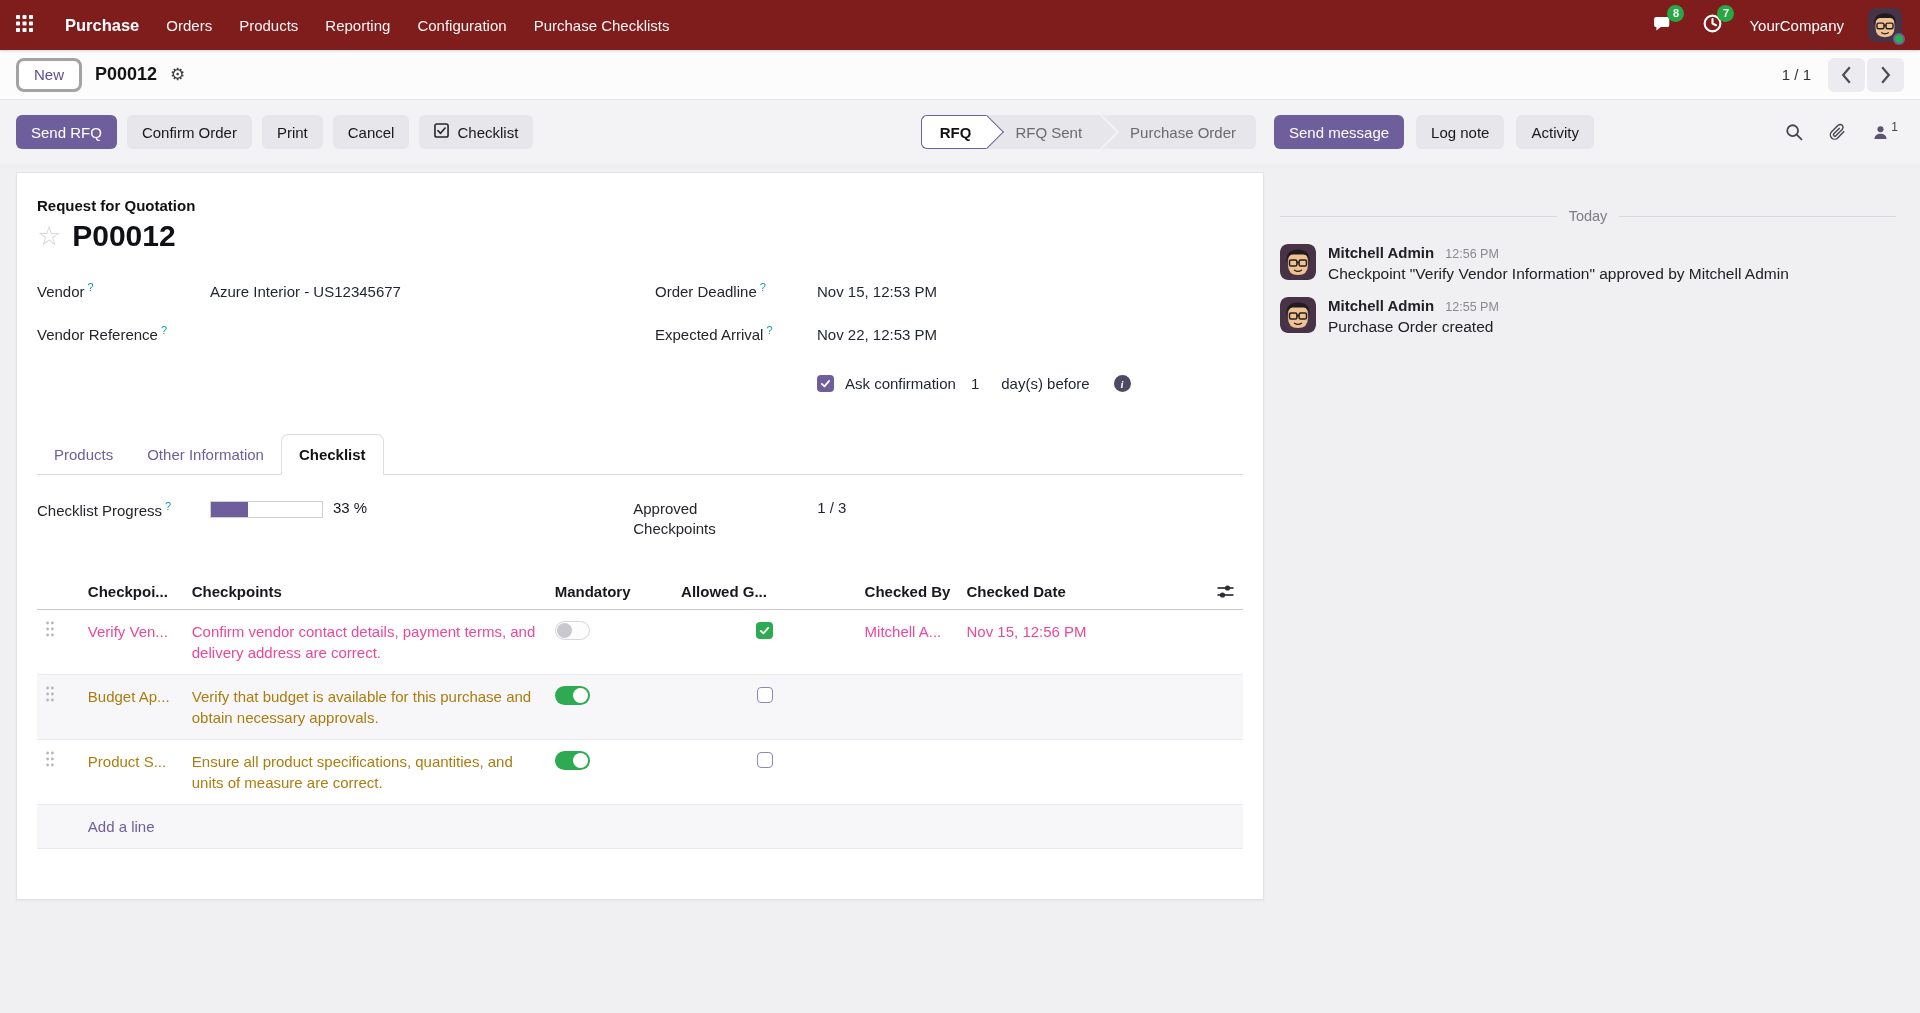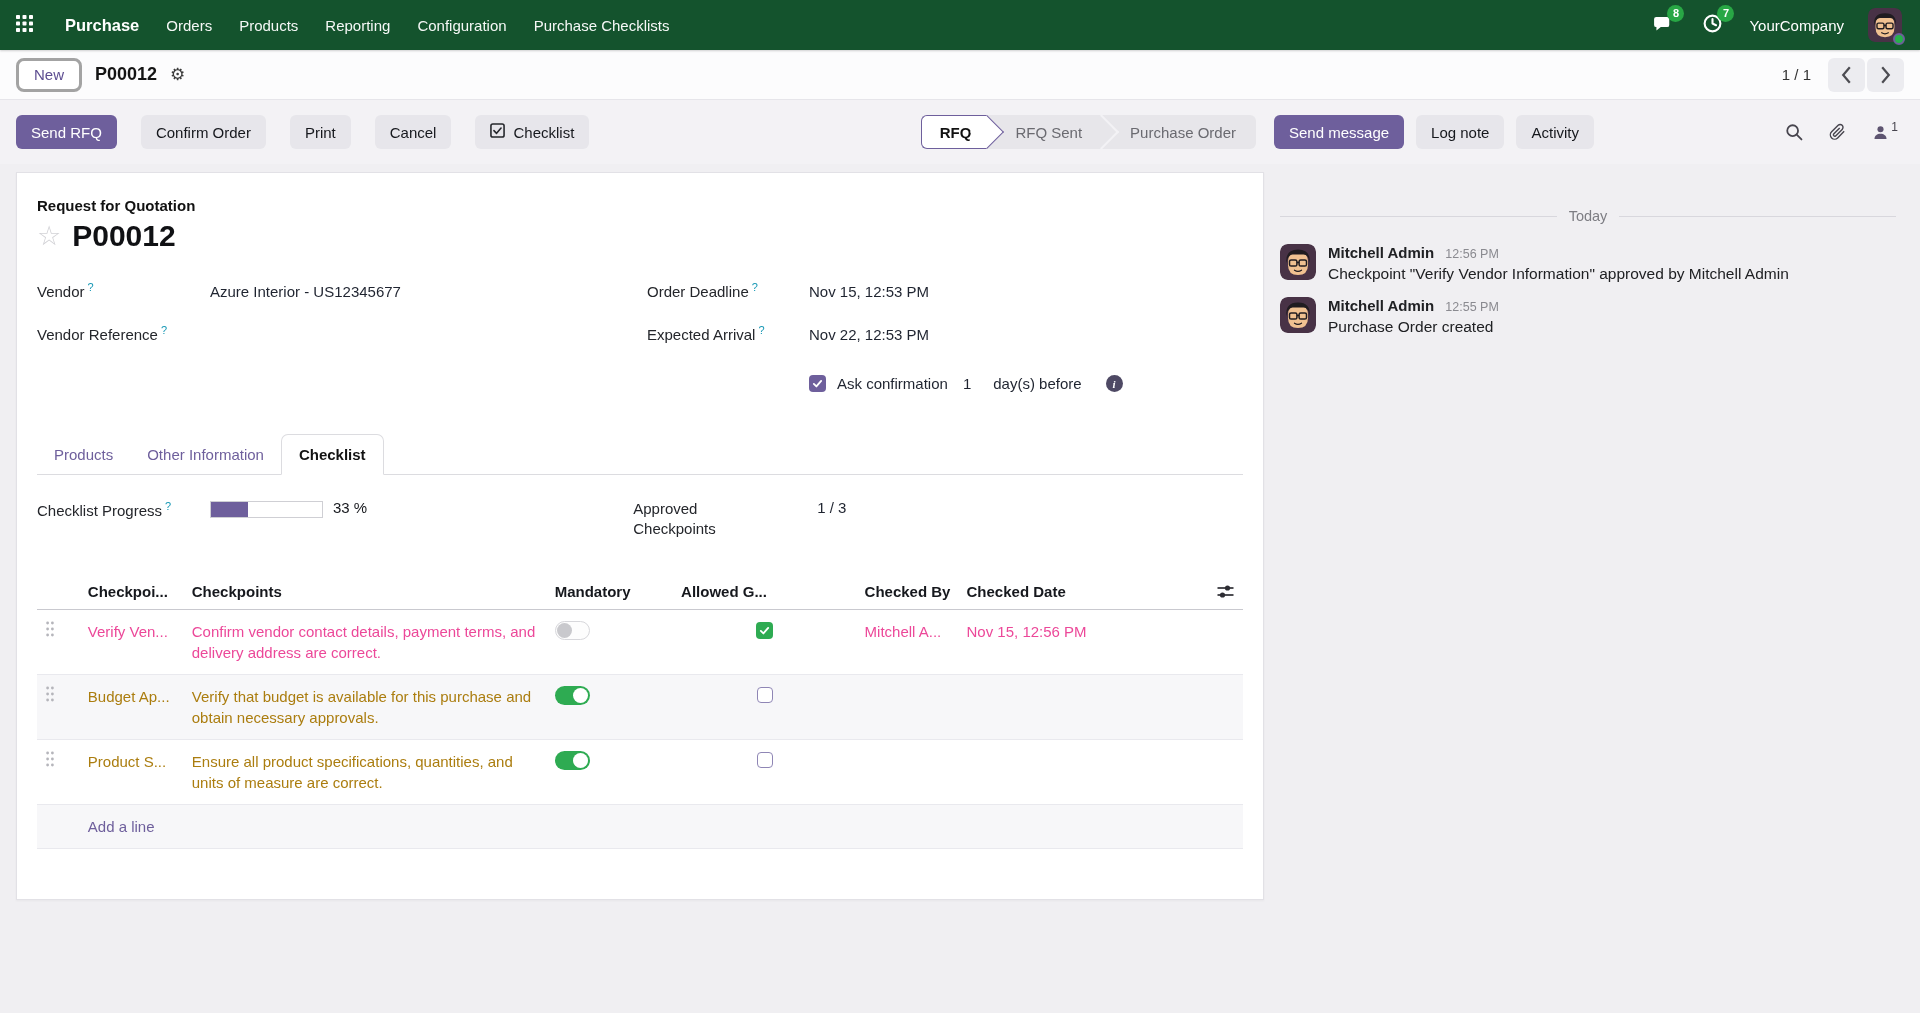--- a/index.html
+++ b/index.html
@@ -1,21 +1,21 @@
 <!DOCTYPE html>
 <html><head>
 <meta charset="utf-8">
 <style>
   * { margin:0; padding:0; box-sizing:border-box; }
   html,body { width:1920px; height:1013px; overflow:hidden; }
   body { font-family:"Liberation Sans", sans-serif; background:#f0eff2; color:#1f2430; font-size:15px; }
   button { font-family:inherit; cursor:pointer; }
 
   
-  .navbar { height:50px; background:#14532d; display:flex; align-items:center; color:#fff; padding-right:18px; box-shadow:0 1px 2px rgba(0,0,0,.18); position:relative; z-index:10; }
+  .navbar { height:50px; background:#7f1d1d; display:flex; align-items:center; color:#fff; padding-right:18px; box-shadow:0 1px 2px rgba(0,0,0,.18); position:relative; z-index:10; }
   .nav-left { display:flex; align-items:center; gap:27px; }
   .apps-btn { width:48px; height:50px; background:transparent; border:none; display:flex; align-items:center; justify-content:center; }
   .brand { font-size:16.5px; font-weight:700; color:#fff; text-decoration:none; margin-left:-10px; cursor:pointer; }
   .nav-menu { font-size:15px; color:#fff; opacity:.96; text-decoration:none; cursor:pointer; }
   .nav-right { margin-left:auto; display:flex; align-items:center; gap:24px; }
   .nav-icon-btn { position:relative; background:transparent; border:none; width:26px; height:26px; display:flex; align-items:center; justify-content:center; }
   .nav-badge { position:absolute; top:-7px; right:-9px; background:#28a745; color:#fff; border-radius:9px; min-width:17px; height:17px; line-height:17px; font-size:11px; font-weight:700; text-align:center; padding:0 4px; }
   .nav-company { color:#fff; font-size:15px; text-decoration:none; cursor:pointer; }
   .nav-avatar { position:relative; width:34px; height:34px; border:none; background:transparent; padding:0; }
   .nav-avatar svg.av { width:34px; height:34px; border-radius:7px; display:block; }
@@ -29,21 +29,21 @@
   .btn-outline { background:#fff; border:3px solid #a3a3a3; color:#5d4d91; border-radius:8px; font-weight:500; }
   .record-name { font-size:18px; font-weight:600; color:#141414; }
   .gear-btn { background:none; border:none; font-size:17px; color:#3c3c3c; padding:0; line-height:1; }
   .crumb-spacer { flex:1; }
   .pager-text { font-size:15px; color:#333; margin-right:4px; }
   .pager-btn { width:37px; height:34px; background:#ececf0; border:none; border-radius:6px; display:flex; align-items:center; justify-content:center; }
   .pager-group { display:flex; gap:2px; }
 
   
   .control-row { height:64px; background:#f3f2f5; display:flex; align-items:center; padding:0 16px; }
-  .cp-form { width:1240px; flex:none; display:flex; align-items:flex-start; gap:24px; }
+  .cp-form { width:1240px; flex:none; display:flex; align-items:flex-start; gap:10px; }
   .cp-chatter { flex:1; display:flex; align-items:center; gap:12px; padding-left:18px;justify-content:flex-end; }
   .cp-icons { margin-left:auto; display:flex; align-items:center; gap:26px; padding-right:6px; }
   .icon-btn { background:none; border:none; display:flex; align-items:flex-start; gap:2px; color:#47454e; }
   .follower-count { font-size:12px; color:#47454e; position:relative; top:-4px; }
 
   
   .statusbar { margin-left:auto; display:flex; height:34px; background:#e7e6ea; border-radius:6px; align-items:stretch; }
   .step { position:relative; display:flex; align-items:center; font-size:15px; padding:0 20px; color:#6a6a70; }
   .step-active { background:#fff; border:1px solid #6e5f9c; border-right:none; border-radius:6px 0 0 6px; color:#111; font-weight:700; z-index:3; padding:0 16px 0 18px; }
   .step-active:after { content:""; position:absolute; right:-11.5px; top:50%; width:23px; height:23px; transform:translateY(-50%) rotate(45deg); background:#fff; border-top:1px solid #6e5f9c; border-right:1px solid #6e5f9c; }
@@ -53,21 +53,21 @@
 
   
   .content { display:flex; padding:8px 16px 0 16px; height:949px; align-items:flex-start; }
   .form-col { width:1248px; flex:none; }
   .sheet { background:#fff; border:1px solid #e2e1e6; box-shadow:0 1px 2px rgba(0,0,0,.04); padding:24px 20px 20px 20px; min-height:728px; }
   .doc-type { font-size:15px; font-weight:700; color:#121212; }
   .title-row { display:flex; align-items:center; gap:11px; margin-top:5px; }
   .star-btn { background:none; border:none; font-size:27px; color:#d2d2d6; line-height:1; padding:0; }
   .sheet-title { font-size:30px; font-weight:700; color:#101114; }
 
-  .fields { display:grid; grid-template-columns:590px 1fr; column-gap:20px; margin-top:28px; }
+  .fields { display:grid; grid-template-columns:590px 1fr; column-gap:28px; margin-top:28px; }
   .fcol { display:flex; flex-direction:column; gap:19px; }
   .frow { display:flex; align-items:baseline; min-height:24px; }
   .flabel { flex:none; font-size:15px; font-weight:500; color:#24262b; }
   .fcol-left .flabel { width:173px; }
   .fcol-right .flabel { width:162px; }
   .fvalue { font-size:15px; color:#1f2430; }
   sup.help { font-size:11px; color:#1798b5; margin-left:3px; cursor:default; }
 
   .ask-row { display:flex; align-items:center; margin-top:8px; margin-left:162px; font-size:15px; color:#1f2430; }
   .cbx { width:17px; height:17px; border-radius:4px; display:inline-flex; align-items:center; justify-content:center; flex:none; }

